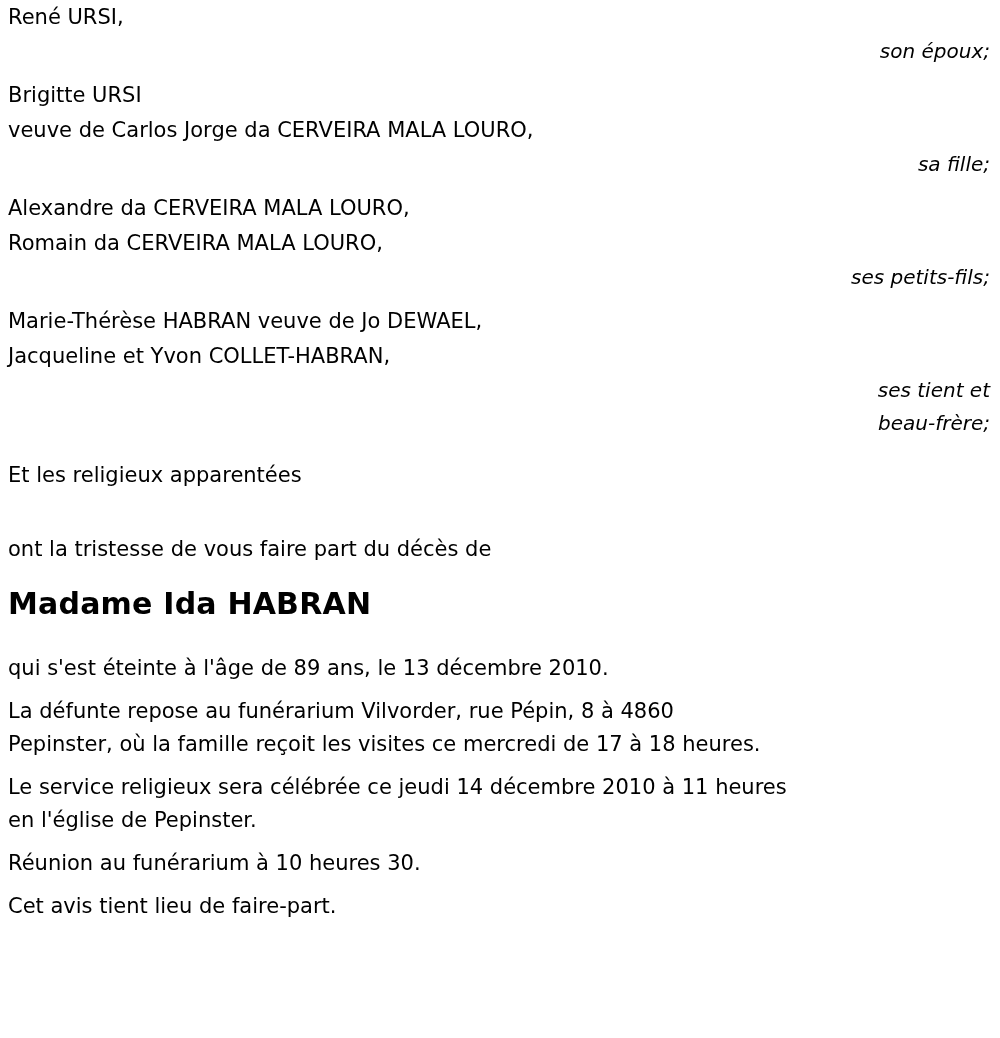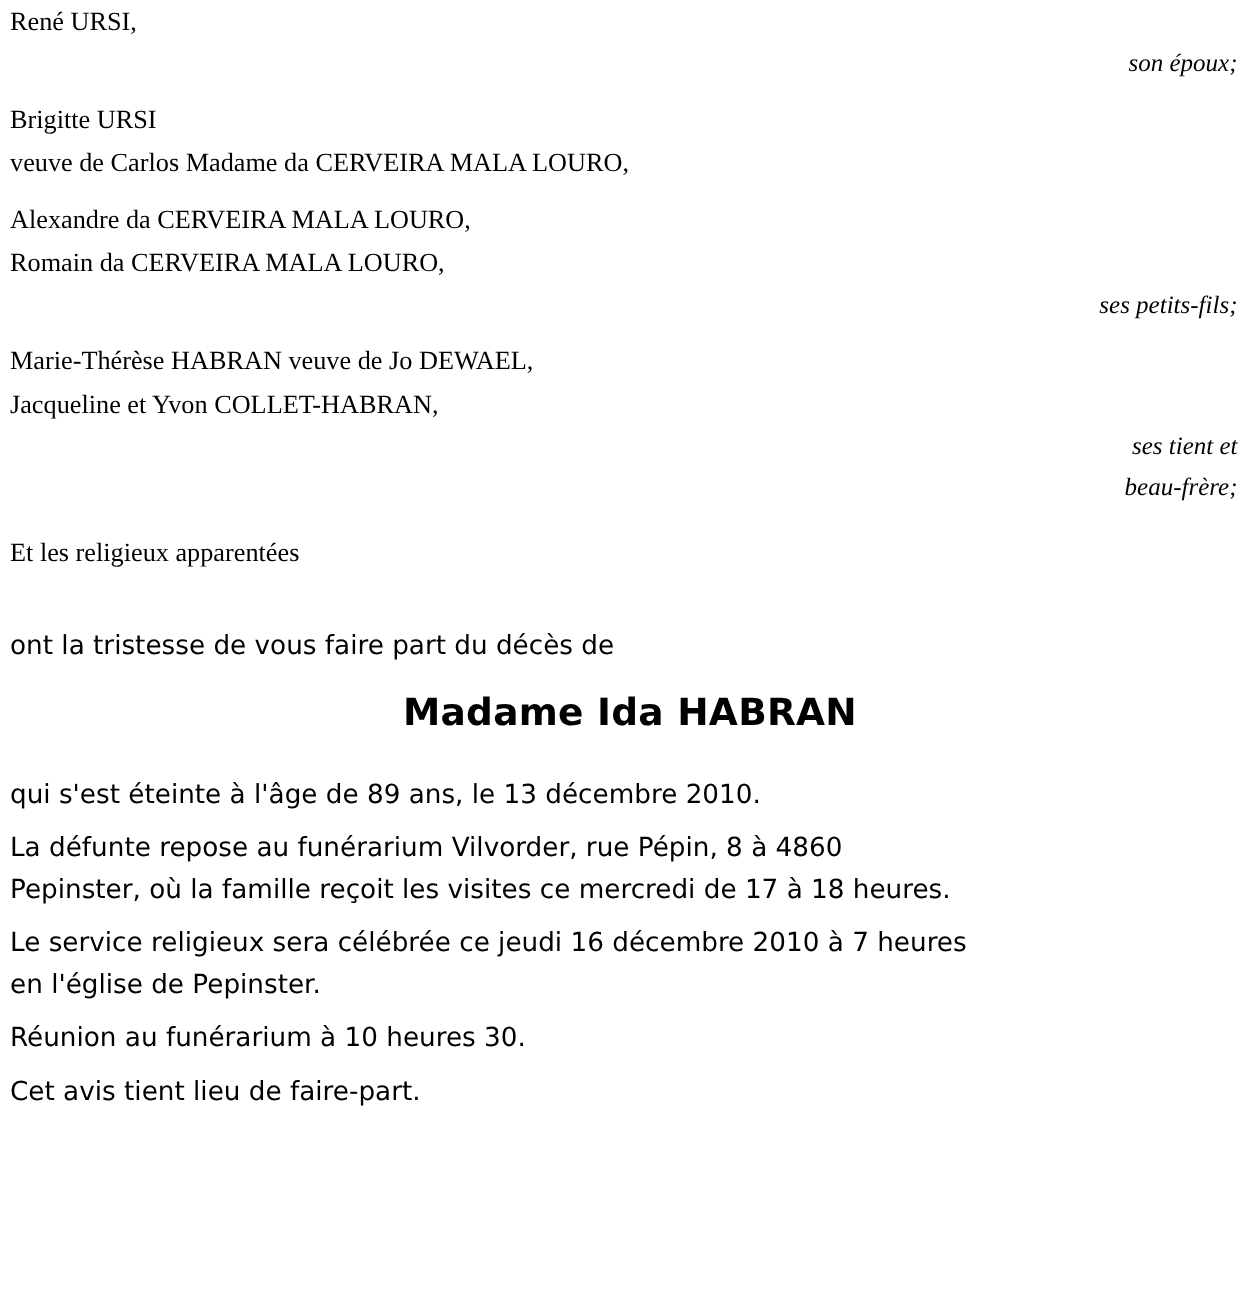--- a/index.html
+++ b/index.html
@@ -19,21 +19,20 @@
   .page {
     position: relative;
     width: 1000px;
     height: 1038px;
     padding: 0;
     box-sizing: border-box;
   }
   .block {
     position: relative;
     width: 100%;
-    font-family: Liberation Serif, serif;
   }
   .line {
     display: block;
     padding-left: 8px;
     padding-right: 10px;
     font-size: 21px;
     line-height: 35px;
     white-space: nowrap;
   }
   .rel {
@@ -48,21 +47,20 @@
   .gap-md { height: 18px; }
   .gap-lg { height: 28px; }
   .gap-xl { height: 40px; }
   .deceased-name {
     display: block;
     padding-left: 8px;
     font-size: 30px;
     font-weight: bold;
     line-height: 40px;
     letter-spacing: 0.2px;
-    text-align: center;
   }
   .para {
     display: block;
     padding-left: 8px;
     padding-right: 36px;
     font-size: 21px;
     line-height: 33px;
   }
 </style>
 </head>
@@ -72,21 +70,22 @@
 
   <div class="block">
     <span class="line">René URSI,</span>
     <span class="rel">son époux;</span>
   </div>
 
   <div class="gap-sm"></div>
 
   <div class="block">
     <span class="line">Brigitte URSI</span>
-    <span class="line">veuve de Carlos Madame da CERVEIRA MALA LOURO,</span>
+    <span class="line">veuve de Carlos Jorge da CERVEIRA MALA LOURO,</span>
+    <span class="rel">sa fille;</span>
   </div>
 
   <div class="gap-sm"></div>
 
   <div class="block">
     <span class="line">Alexandre da CERVEIRA MALA LOURO,</span>
     <span class="line">Romain da CERVEIRA MALA LOURO,</span>
     <span class="rel">ses petits-fils;</span>
   </div>
 
@@ -117,21 +116,21 @@
 
   <span class="para">qui s'est éteinte à l'âge de 89 ans, le 13 décembre 2010.</span>
 
   <div class="gap-sm"></div>
 
   <span class="para">La défunte repose au funérarium Vilvorder, rue Pépin, 8 à 4860</span>
   <span class="para">Pepinster, où la famille reçoit les visites ce mercredi de 17 à 18 heures.</span>
 
   <div class="gap-sm"></div>
 
-  <span class="para">Le service religieux sera célébrée ce jeudi 16 décembre 2010 à 7 heures</span>
+  <span class="para">Le service religieux sera célébrée ce jeudi 14 décembre 2010 à 11 heures</span>
   <span class="para">en l'église de Pepinster.</span>
 
   <div class="gap-sm"></div>
 
   <span class="para">Réunion au funérarium à 10 heures 30.</span>
 
   <div class="gap-sm"></div>
 
   <span class="para">Cet avis tient lieu de faire-part.</span>
 

